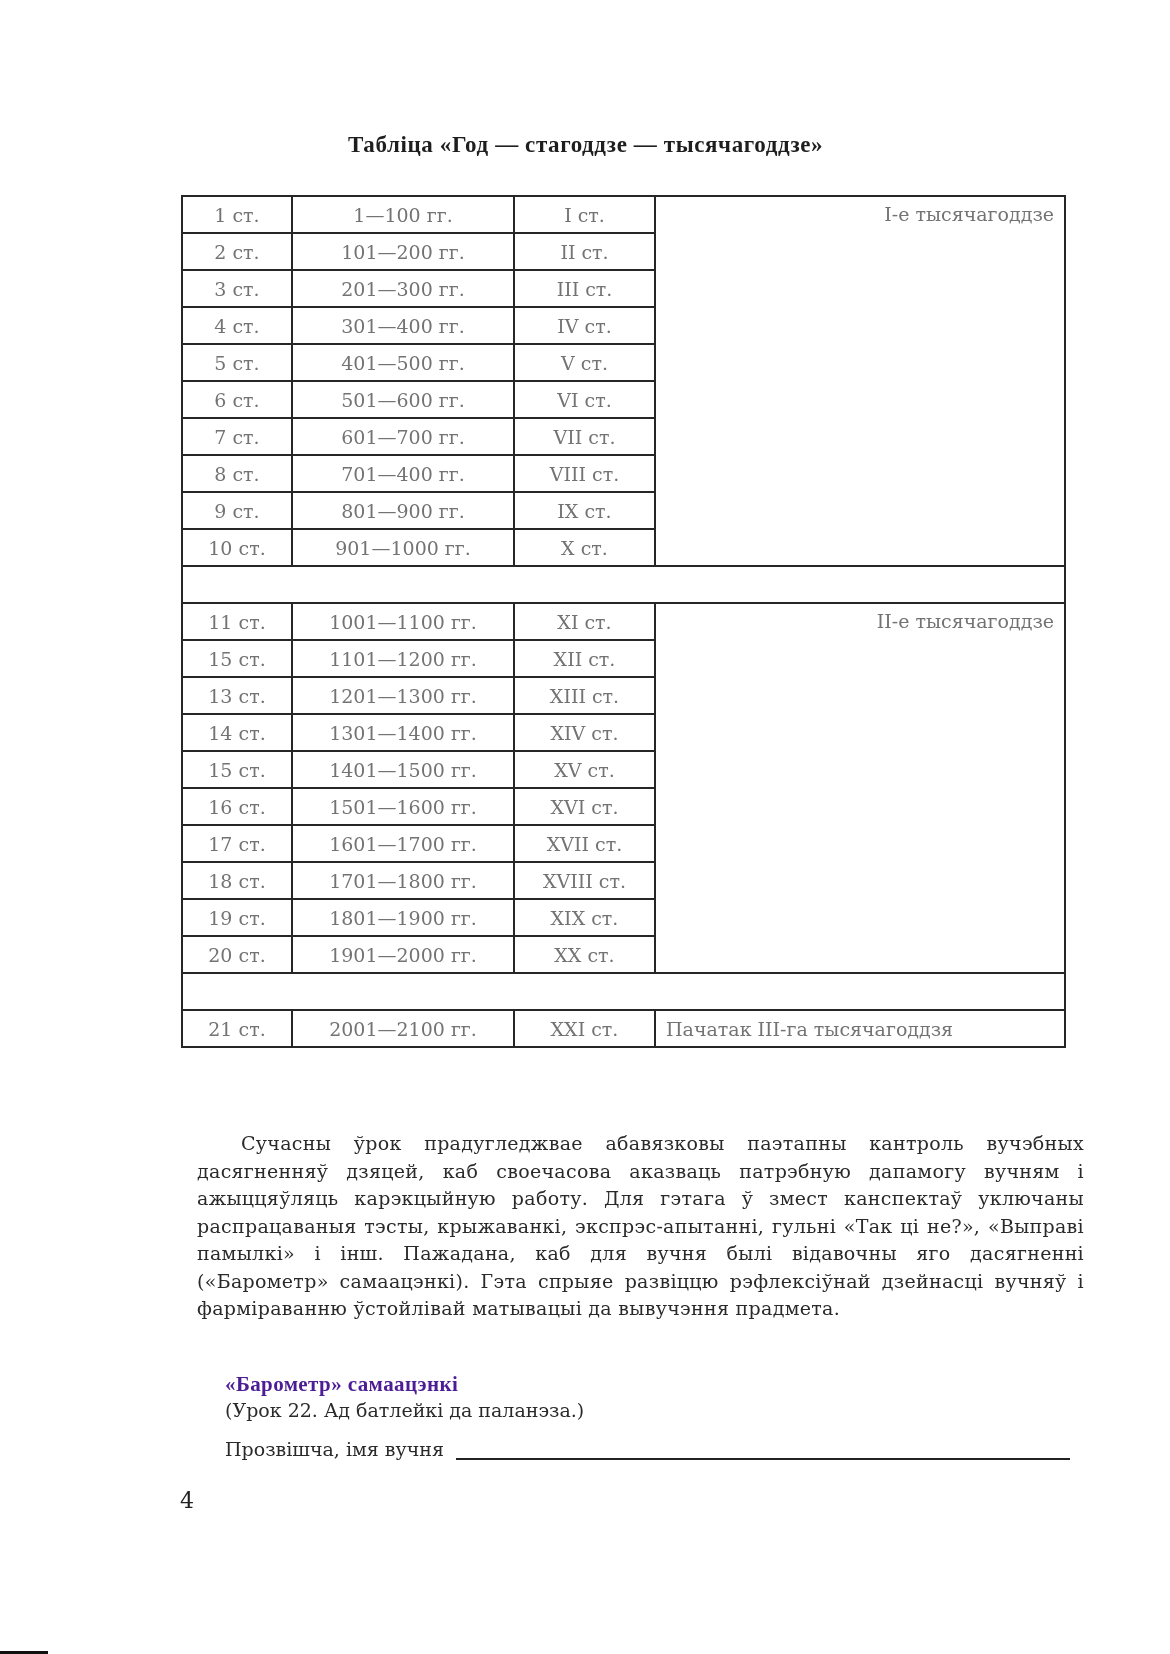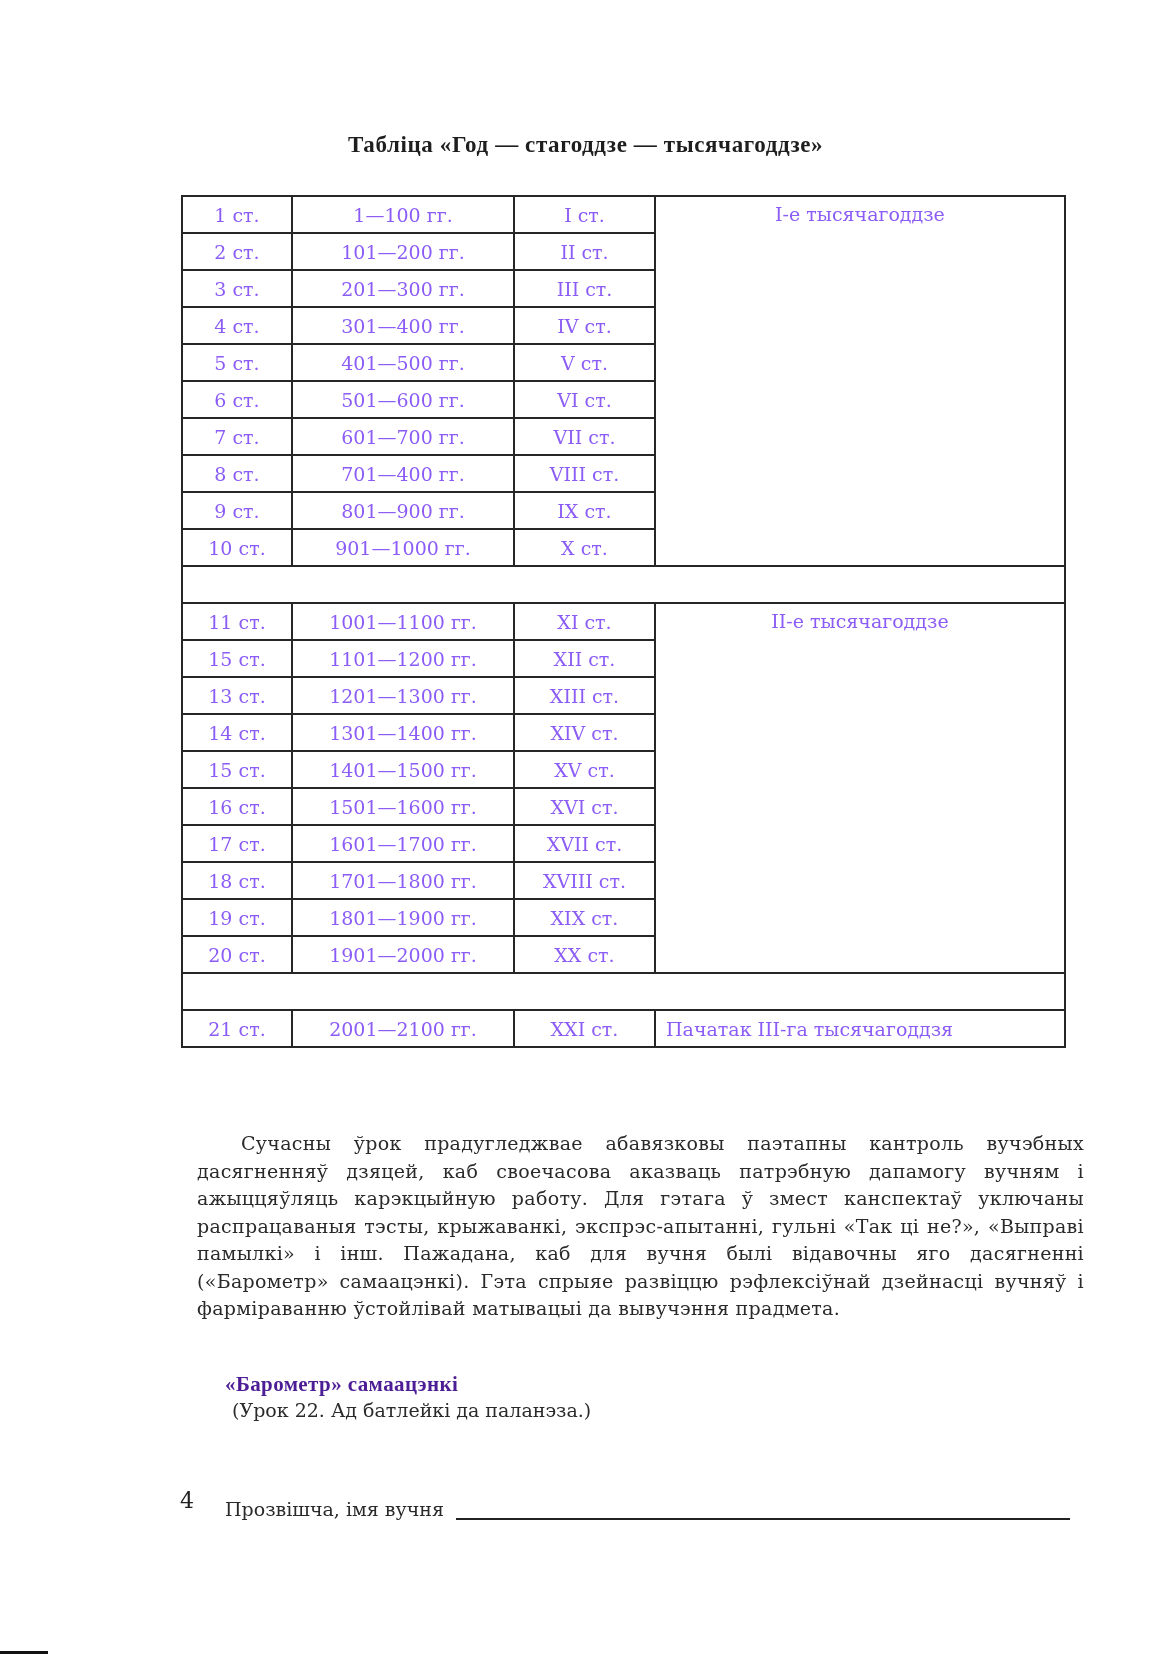--- a/index.html
+++ b/index.html
@@ -8,48 +8,48 @@
       font-family: "DejaVu Serif", "Liberation Serif", serif; color: #222222;
     }
     .title {
       position: absolute; left: 348px; top: 132px; width: 620px;
       font-family: "Liberation Serif", serif; font-weight: bold; font-size: 23px;
       letter-spacing: 0.6px; color: #1e1e1e; white-space: nowrap;
     }
     table.era {
       position: absolute; left: 181px; top: 195px; width: 885px;
       border-collapse: collapse; table-layout: fixed;
-      font-family: "DejaVu Serif", serif; font-size: 19px; color: #8b5cf6;
+      font-family: "DejaVu Serif", serif; font-size: 19px; color: #737373;
     }
     table.era td {
       border: 2.5px solid #262626; height: 35px; padding: 0;
       text-align: center; vertical-align: middle; white-space: nowrap;
     }
     table.era col.c1 { width: 110px; }
     table.era col.c2 { width: 222px; }
     table.era col.c3 { width: 141px; }
-    table.era td.mill { text-align: center; vertical-align: top; padding: 6px 10px; border-bottom: 2.5px solid #262626; }
+    table.era td.mill { text-align: right; vertical-align: top; padding: 6px 10px; border-bottom: 2.5px solid #262626; }
     table.era td.mill-last { text-align: left; padding: 0 10px; }
     table.era tr.gap td { height: 35px; }
     .para {
       position: absolute; left: 181px; top: 1130px; width: 887px;
       font-family: "DejaVu Serif", serif; font-size: 19px; line-height: 27.5px;
       text-align: justify; text-indent: 44px; color: #2a2a2a; letter-spacing: 0.3px; margin-left: 16px;
     }
     .barometer-title {
       position: absolute; left: 225px; top: 1372px;
       font-family: "Liberation Serif", serif; font-weight: bold; font-size: 21px; color: #4c1d95;
       letter-spacing: 0.4px;
     }
     .lesson {
       position: absolute; left: 225px; top: 1399px;
-      font-family: "DejaVu Serif", serif; font-size: 19px; color: #2a2a2a; margin-left: 7px;
+      font-family: "DejaVu Serif", serif; font-size: 19px; color: #2a2a2a;
     }
     .name-row {
-      position: absolute; left: 225px; top: 1496px; width: 845px; display: flex; align-items: flex-end;
+      position: absolute; left: 225px; top: 1436px; width: 845px; display: flex; align-items: flex-end;
       font-family: "DejaVu Serif", serif; font-size: 19px; color: #2a2a2a;
     }
     .name-line { flex: 1; border-bottom: 2px solid #222; margin-left: 12px; height: 22px; }
     .page-num {
       position: absolute; left: 180px; top: 1488px;
       font-family: "DejaVu Serif", serif; font-size: 22px; color: #222;
     }
     .edge-mark { position: absolute; left: 0; top: 1651px; width: 48px; height: 3px; background: #111; }
   </style>
 </head>

